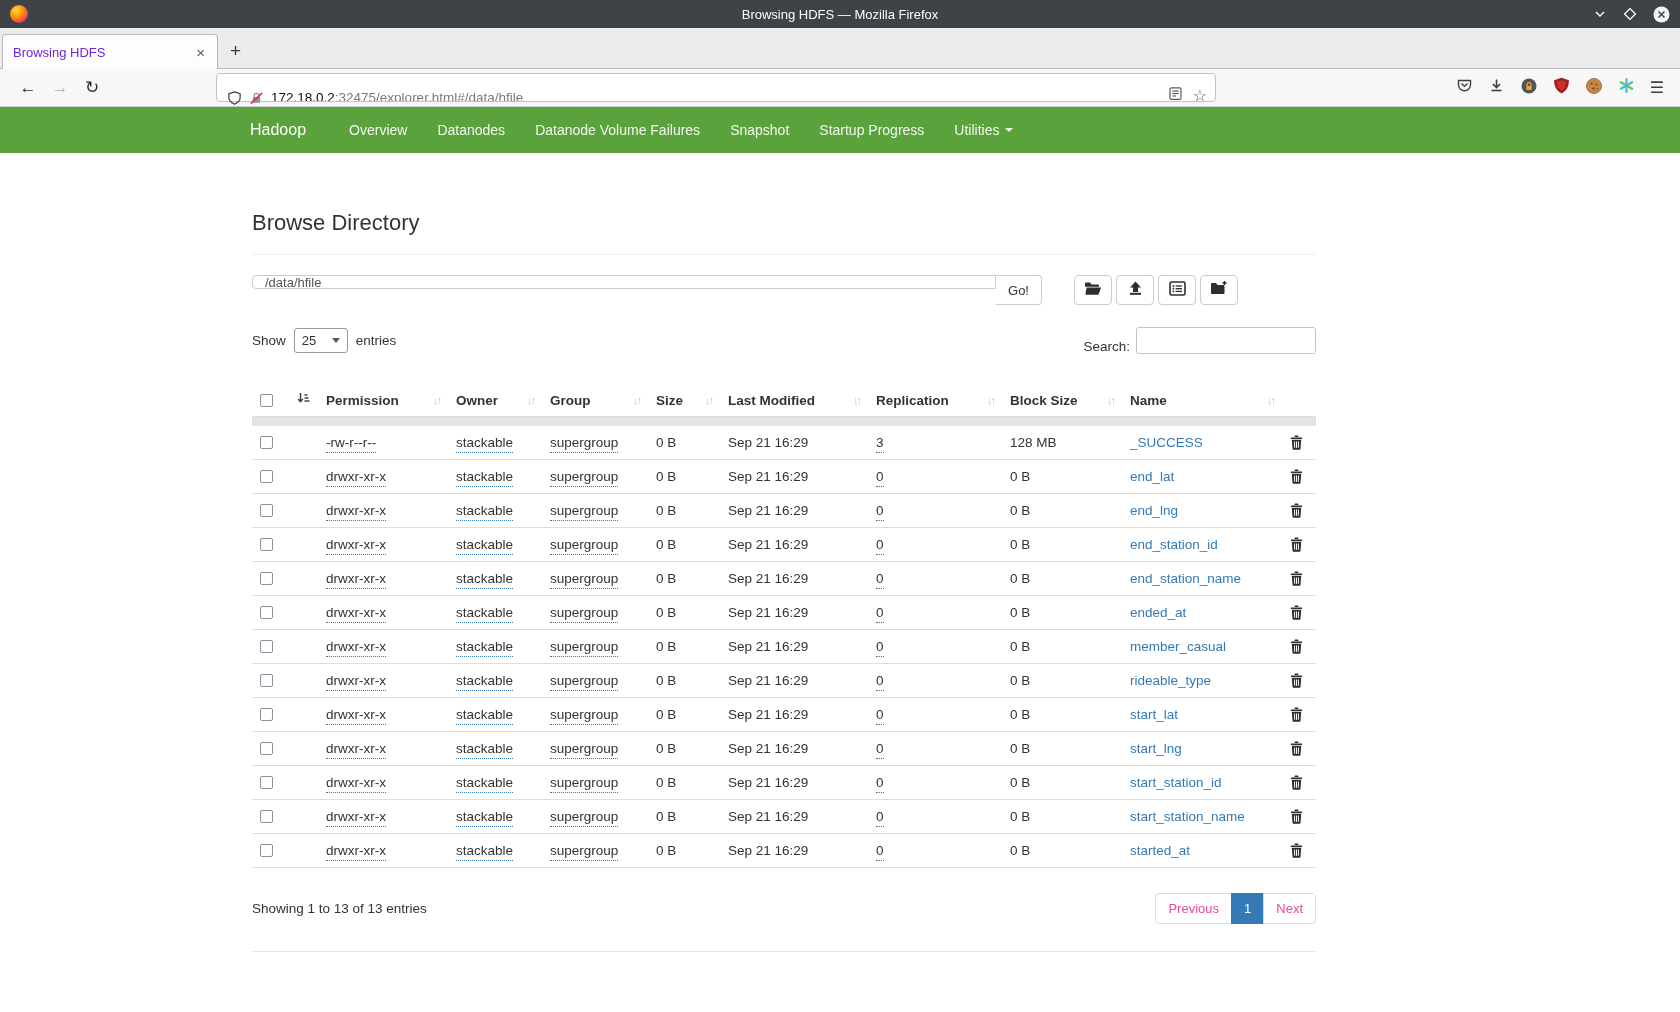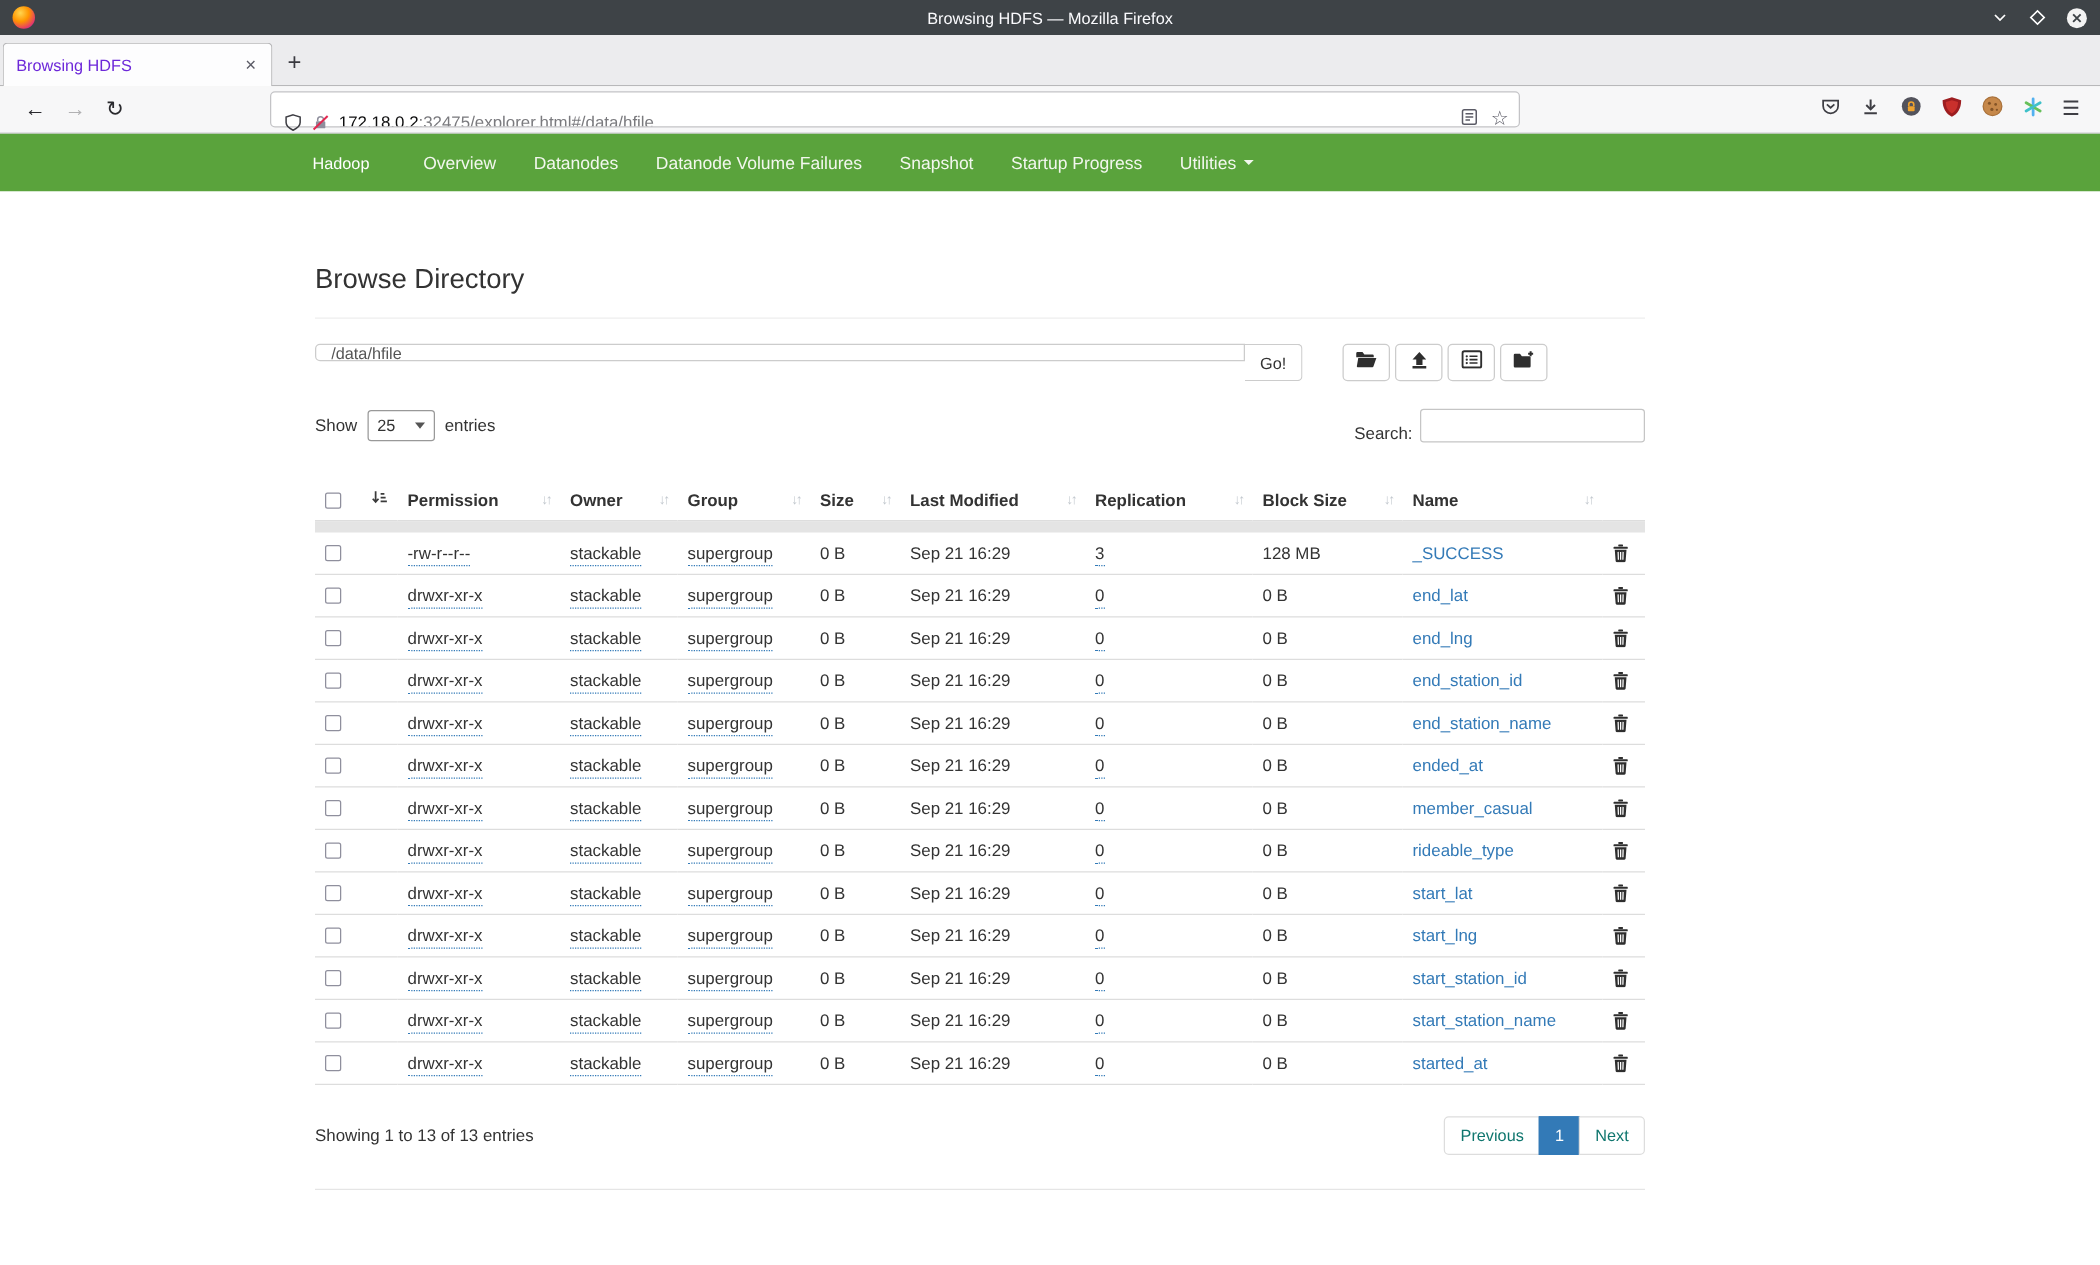--- a/index.html
+++ b/index.html
@@ -54,21 +54,21 @@
   .urlbar-right { display:flex; align-items:center; gap:10px; }
   .star { font-size:16px; color:#5b5b66; line-height:1; }
   .tb-icons { margin-left:auto; display:flex; align-items:center; gap:15px; padding-right:4px; }
   .glyph { font-size:16px; color:#3e3e44; line-height:1; }
 
   
   .hnav {
     height:46px; background:#5aa33c; display:flex; align-items:center;
     padding-left:250px; color:#fff;
   }
-  .brand { font-size:13px; color:#fff; margin-right:28px; }
+  .brand { font-size:16px; color:#fff; margin-right:28px; }
   .hnav-item { font-size:14px; color:#f2f7ee; padding:0 15px; display:flex; align-items:center; gap:6px; }
   .caret-down {
     width:0; height:0; border-left:4px solid transparent; border-right:4px solid transparent;
     border-top:4px solid #f2f7ee; display:inline-block;
   }
 
   .container { margin-left:252px; width:1064px; }
 
   h1.page-title { font-size:22px; font-weight:400; color:#333; margin:57px 0 0 0; }
   hr.rule { border:none; border-top:1px solid #eee; margin:18px 0 0 0; }
@@ -118,21 +118,21 @@
     display:inline-block; width:13px; height:13px; border:1px solid #8f8f9d; border-radius:2px; background:#fff;
     vertical-align:middle;
   }
   .c-check { text-align:left; }
   .trash svg { display:block; }
 
   .tfooter { margin-top:25px; display:flex; align-items:center; }
   .showing { font-size:13.5px; color:#333; }
   .pagination { margin-left:auto; display:flex; }
   .pg {
-    height:31px; padding:6px 12px; font-size:13px; border:1px solid #ddd; background:#fff; color:#0f766e;
+    height:31px; padding:6px 12px; font-size:13px; border:1px solid #ddd; background:#fff; color:#ec4899;
     margin-left:-1px; display:flex; align-items:center;
   }
   .pg.first { border-radius:4px 0 0 4px; margin-left:0; }
   .pg.last { border-radius:0 4px 4px 0; }
   .pg.active { background:#337ab7; border-color:#337ab7; color:#fff; }
 
   hr.bottom { border:none; border-top:1px solid #e5e5e5; margin:27px 0 0 0; }
 </style>
 </head>
 <body>

